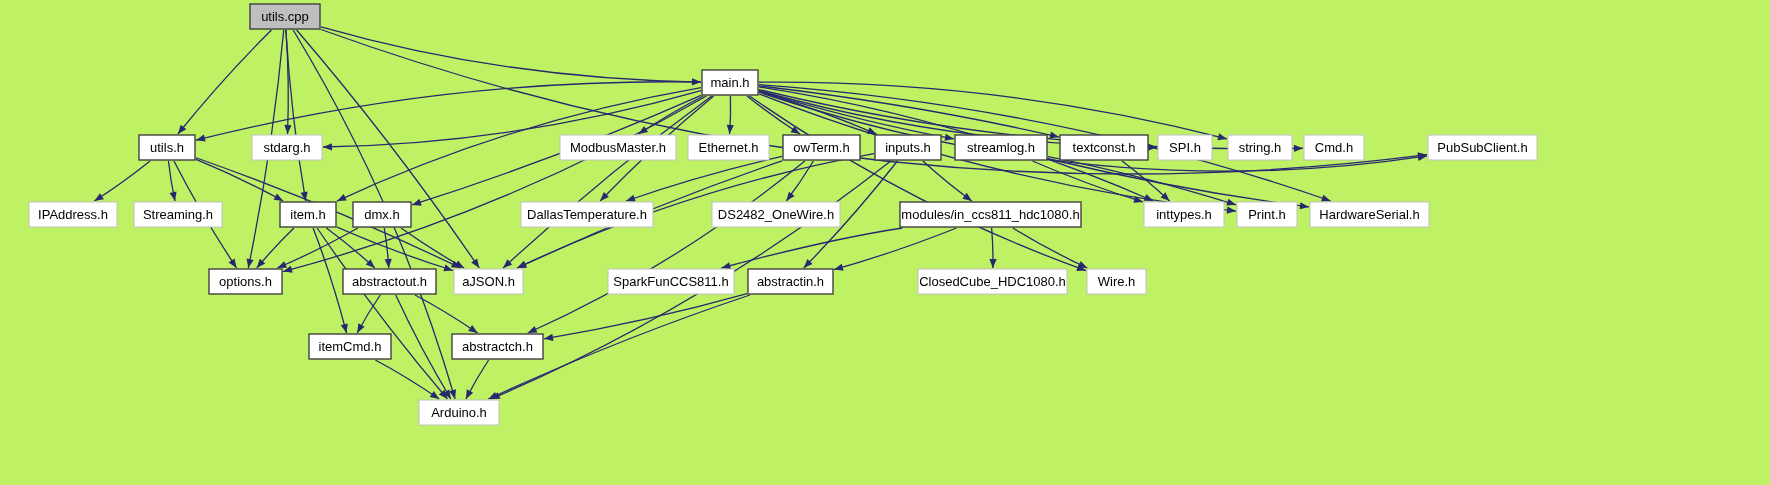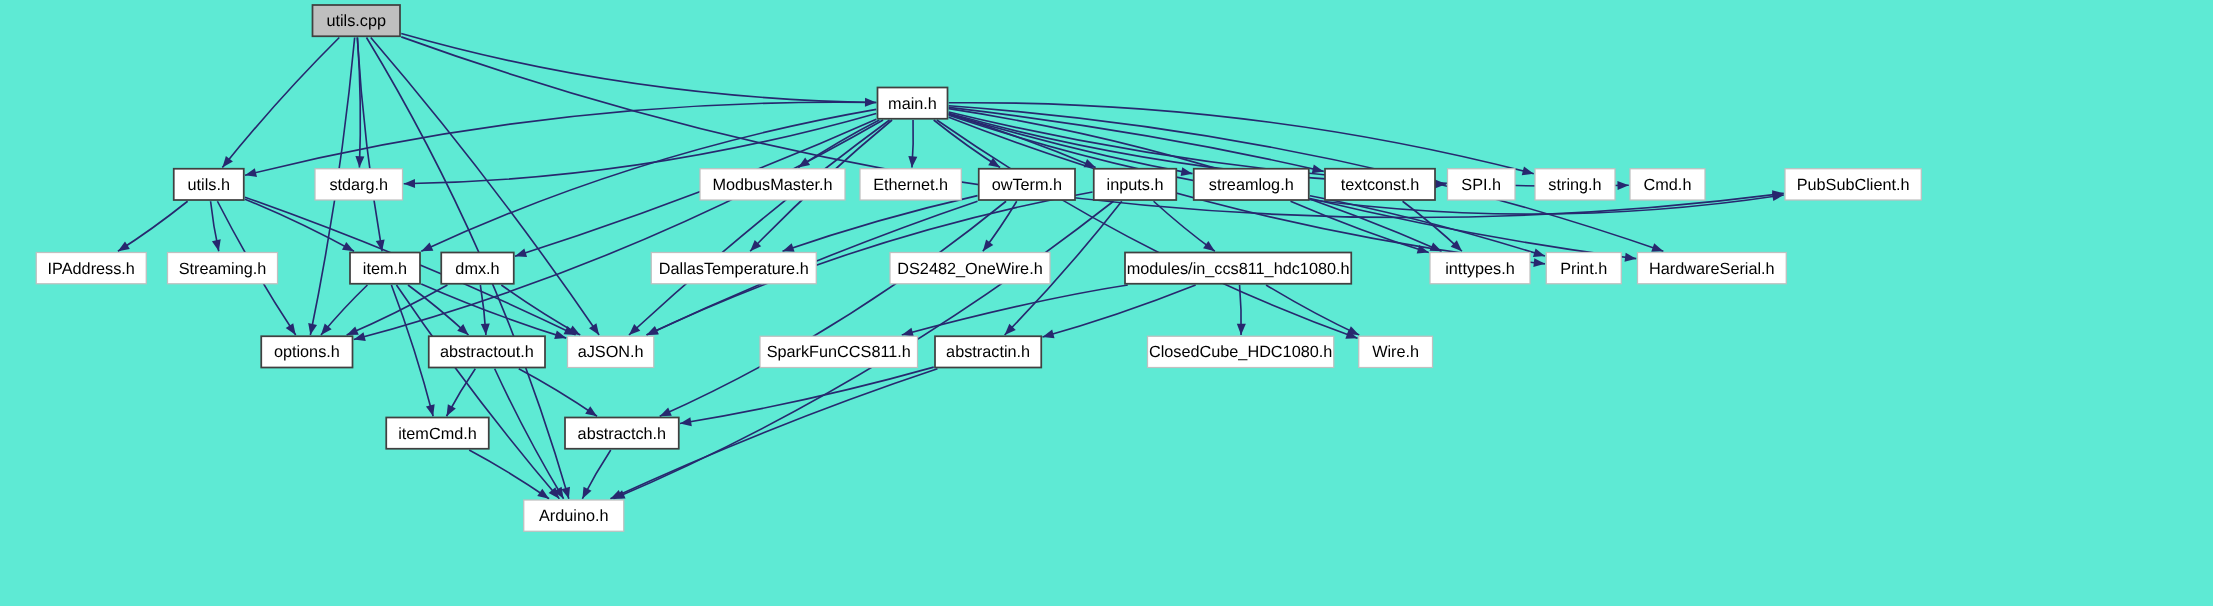--- a/index.html
+++ b/index.html
@@ -1,17 +1,17 @@
 <!DOCTYPE html>
 <html><head>
 <meta charset="utf-8">
 <style>
   html,body{margin:0;padding:0;background:#ffffff;}
   body{font-family:"Liberation Sans",sans-serif;}
-  #graph-root{position:relative;width:1770px;height:485px;background:#5eead4;overflow:hidden;}
+  #graph-root{position:relative;width:1770px;height:485px;background:#bef264;overflow:hidden;}
   svg{display:block;}
   .node-box{fill:#ffffff;stroke:#c0c0c0;stroke-width:1;}
   .node-box.hdr{stroke:#404040;stroke-width:1.4;}
   .node-box.root{fill:#bfbfbf;stroke:#404040;stroke-width:1.4;}
   .node-label{font-family:"Liberation Sans",sans-serif;font-size:13px;fill:#000000;text-anchor:middle;dominant-baseline:middle;}
   .edge{fill:none;stroke:#27286e;stroke-width:1.3;}
   .arrow-head{fill:#27286e;stroke:none;}
 </style>
 </head>
 <body>

